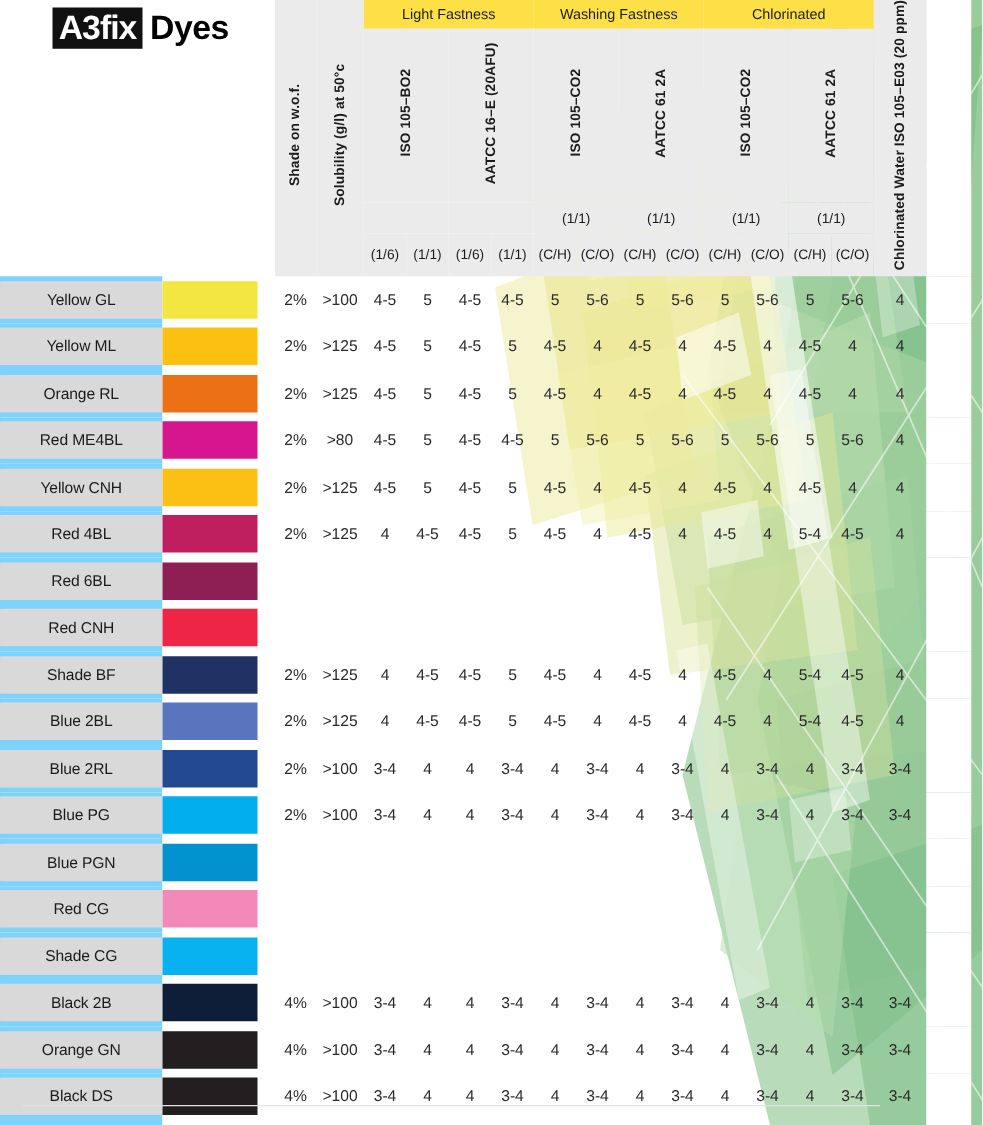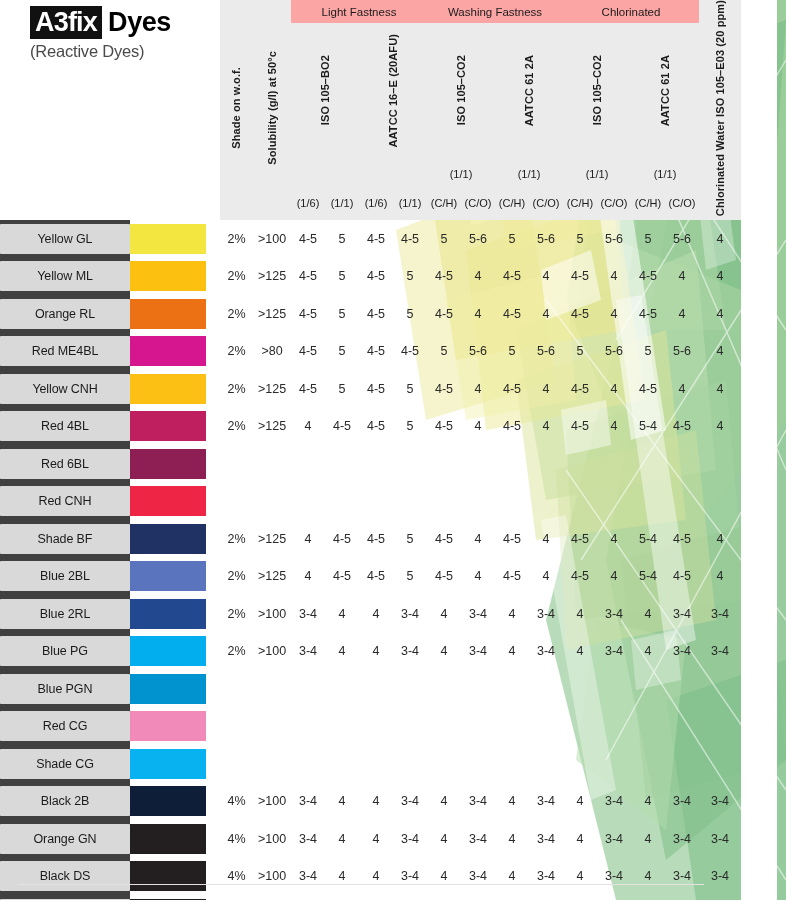--- a/index.html
+++ b/index.html
@@ -22,21 +22,21 @@
     position: absolute;
     top: 0; right: 0;
     width: 420px; height: 900px;
     pointer-events: none;
     z-index: 5;
   }
 
   
   #brand {
     position: absolute;
-    left: 4px; top: 0;
+    left: 16px; top: 0;
     width: 200px; height: 150px;
     z-index: 20;
     padding: 6px 8px 0 26px;
   }
   .brand-line1 {
     display: flex; align-items: baseline;
     font-size: 27px; font-weight: bold;
     letter-spacing: -0.4px;
     color: #1a1a1a;
     line-height: 1.05;
@@ -79,21 +79,21 @@
     border-left: 1px solid #ffffff;
     border-right: 1px solid #ffffff;
     border-bottom: 1px solid #d4d4d4;
     color: #1b1b1b;
     font-size: 11px;
     font-weight: bold;
     text-align: center;
     vertical-align: middle;
   }
   .hdr-grp {
-    background: #fca5a5;
+    background: #fde047;
     color: #1b1b1b;
     font-size: 11.5px;
     font-weight: bold;
     text-align: center;
     vertical-align: middle;
     border-bottom: 1px solid #d4d4d4;
     border-left: 1px solid #ffffff;
     border-right: 1px solid #ffffff;
   }
   .hdr-rot {
@@ -115,21 +115,21 @@
     line-height: 1.15;
     margin: 0 auto;
     display: inline-block;
     text-align: center;
   }
   .hdr-blank { background: #ebebeb; border-bottom: 1px solid #d4d4d4; }
   .spacer-col { background: #ffffff; }
 
   
   .namecell {
-    background: #404040;
+    background: #7dd3fc;
     padding: 3px 4px 3px 18px;
     vertical-align: middle;
   }
   .namepill {
     background: #d9d9d9;
     color: #1b1b1b;
     font-size: 12.5px;
     text-align: center;
     padding: 8px 4px;
     border-radius: 1px;
@@ -161,21 +161,20 @@
 </head>
 <body>
 
 <div id="page">
 
   <div id="brand">
     <div class="brand-line1">
       <span class="brand-badge">A3fix</span>
       <span class="brand-dyes">Dyes</span>
     </div>
-    <div class="brand-sub">(Reactive Dyes)</div>
   </div>
 
   <table id="tbl">
     <colgroup>
       <col style="width:130px">
       <col style="width:90px">
       <col style="width:33px">
       <col style="width:38px">
       <col style="width:34px">
       <col style="width:34px">

